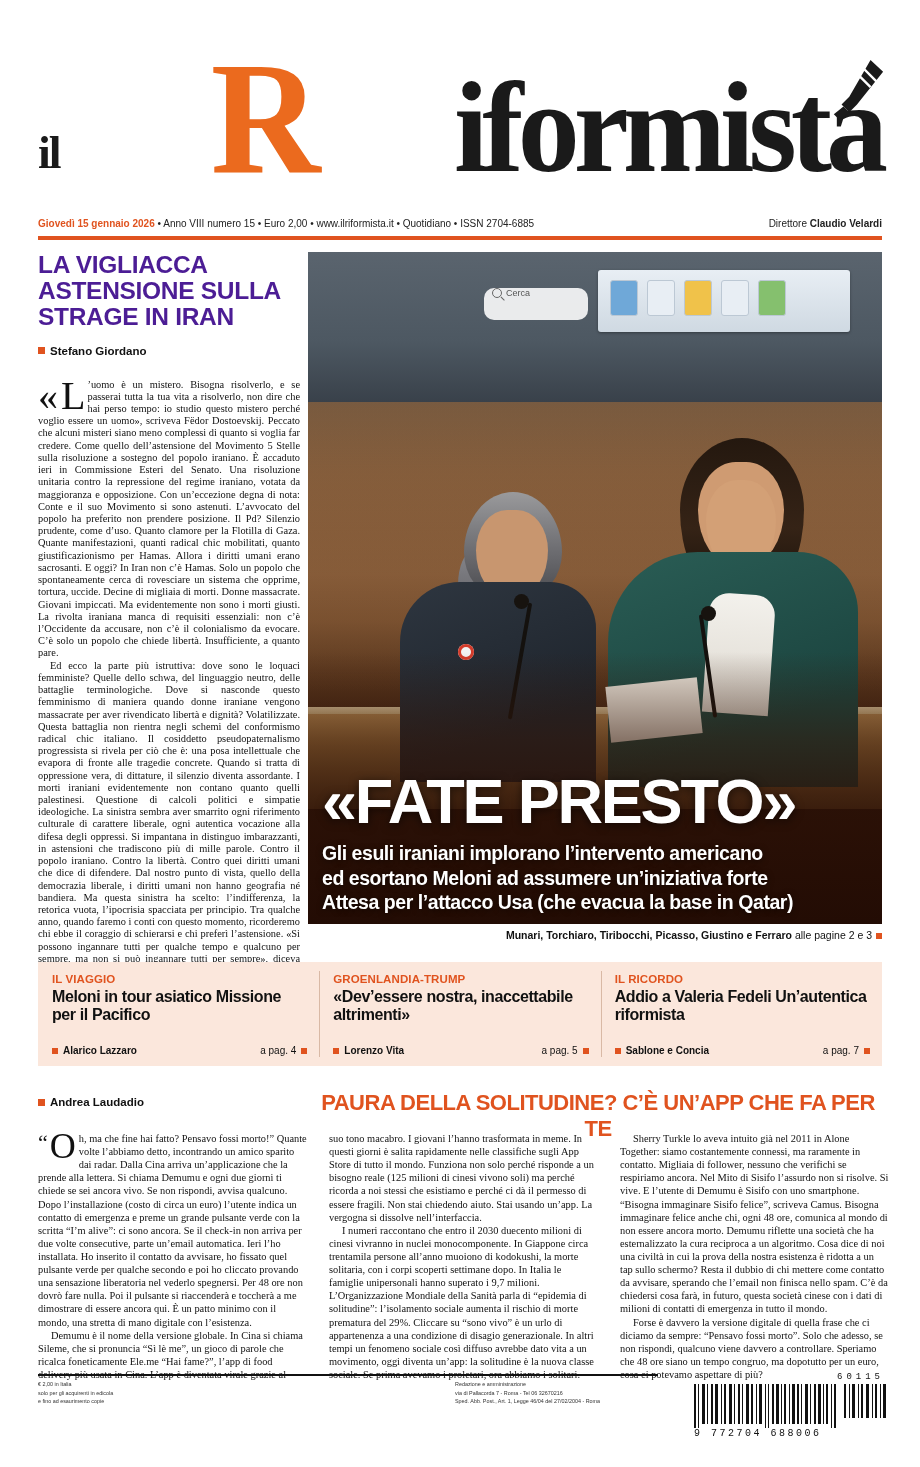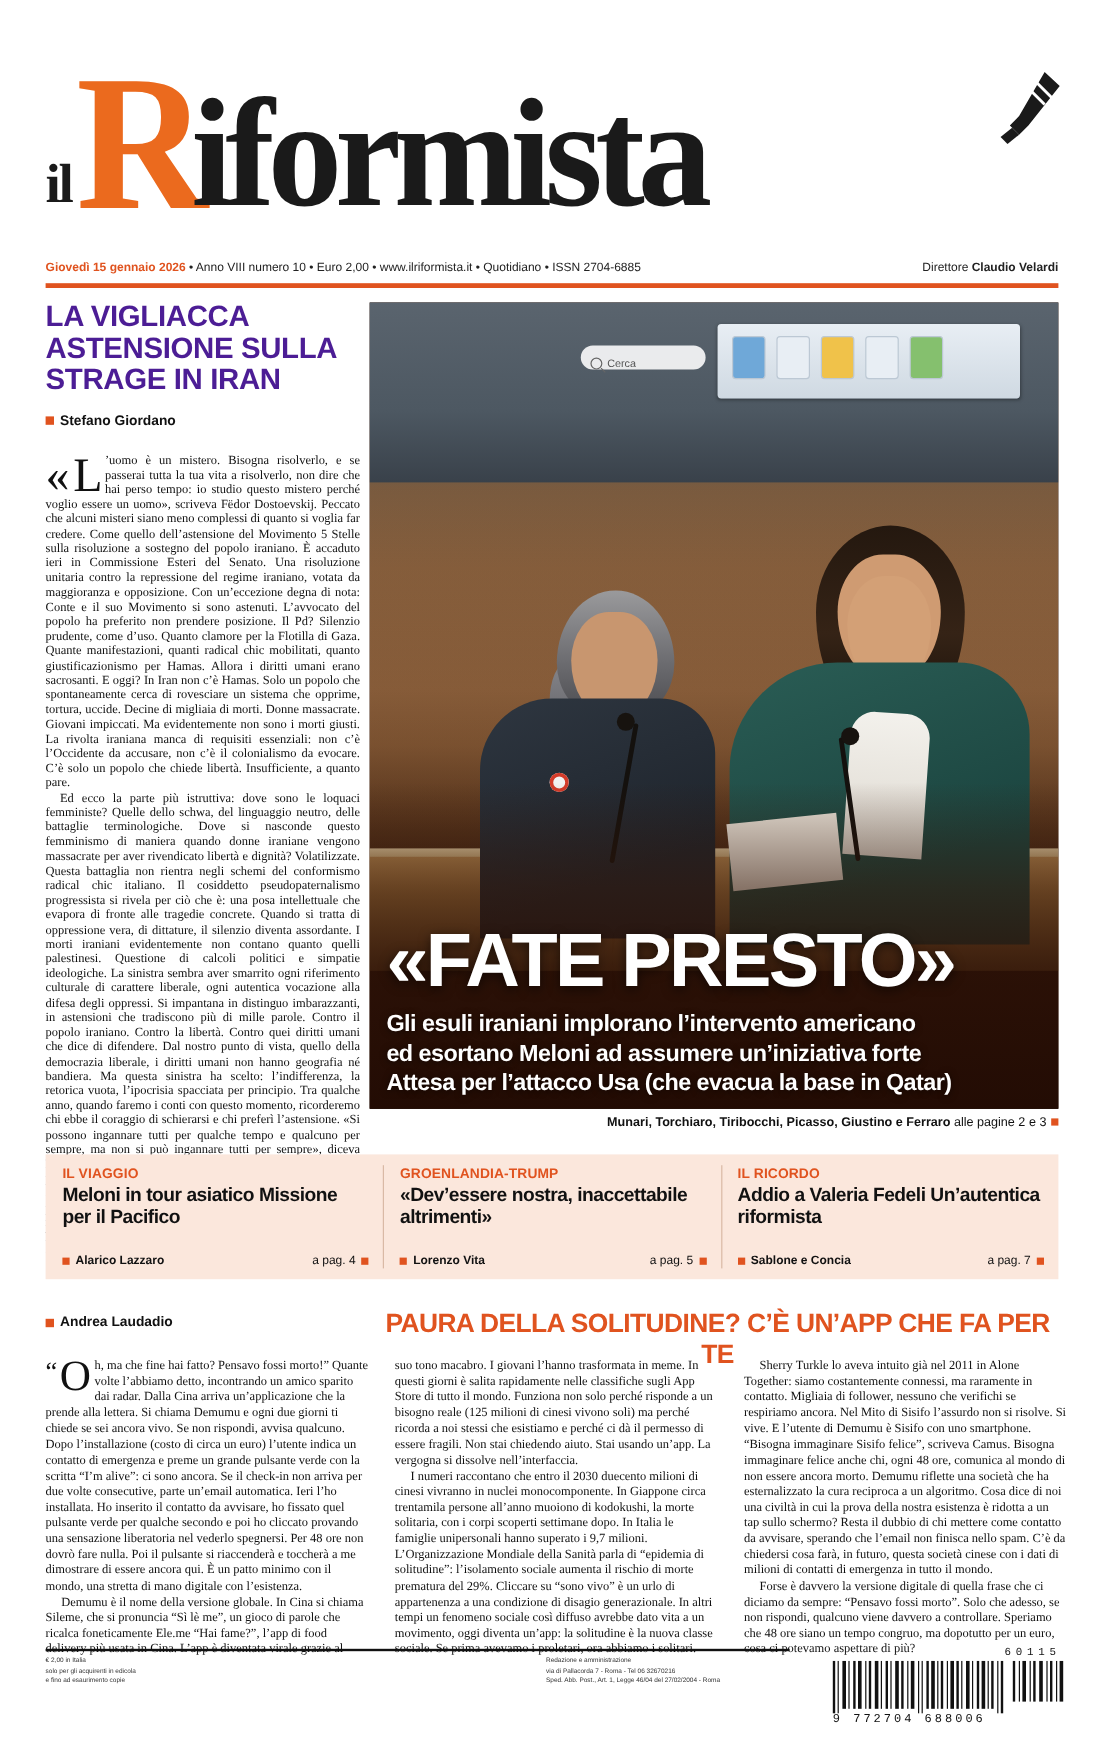--- a/index.html
+++ b/index.html
@@ -26,21 +26,21 @@
 
   
   .masthead {
     position: absolute;
     left: 38px; top: 62px;
     width: 844px; height: 120px;
   }
   .logo-wrap {
     display: flex;
     align-items: flex-end;
-    justify-content: flex-start;
+    justify-content: space-between;
     height: 120px;
     position: relative;
   }
   .logo-il {
     font-family: "Liberation Serif", serif;
     font-weight: bold;
     font-size: 46px;
     color: #1a1a1a;
     line-height: 1;
     letter-spacing: -2px;
@@ -190,26 +190,26 @@
     display:block; width: 26px; height: 34px; border-radius: 3px;
     background:#eef3f8; border:1px solid #bcc8d4;
   }
   .wall-screen .dots i:nth-child(1){ background:#6fa8d8; }
   .wall-screen .dots i:nth-child(2){ background:#e8eef4; }
   .wall-screen .dots i:nth-child(3){ background:#f0c24a; }
   .wall-screen .dots i:nth-child(4){ background:#e8eef4; }
   .wall-screen .dots i:nth-child(5){ background:#85c06e; }
   .wall-search {
     position: absolute; left: 176px; top: 36px;
-    width: 96px; height: 20px;
+    width: 96px; height: 32px;
     background: rgba(255,255,255,.88);
     border-radius: 10px;
     font-family: "Liberation Sans", sans-serif;
     font-size: 9px; color: #555;
-    display:flex; align-items:flex-end; gap:4px; padding-left:8px;
+    display:flex; align-items:flex-start; gap:4px; padding-left:8px;
   }
   .wall-search .mag {
     width: 8px; height: 8px; border: 1.4px solid #666; border-radius: 50%;
     position: relative; flex:0 0 auto;
   }
   .wall-search .mag::after{
     content:""; position:absolute; right:-4px; bottom:-2px;
     width:5px; height:1.4px; background:#666; transform: rotate(45deg);
   }
   .wood-desk {
@@ -495,21 +495,21 @@
         <path d="M44 2 L57 14 L30 48 L22 56 L14 48 L22 40 Z" fill="#1a1a1a"></path>
         <path d="M6 58 L16 50 L22 56 L12 64 Z" fill="#1a1a1a"></path>
         <path d="M36 10 L50 24" stroke="#ffffff" stroke-width="2.5" fill="none"></path>
         <path d="M30 16 L44 30" stroke="#ffffff" stroke-width="2.5" fill="none"></path>
       </svg>
     </div>
   </div>
 
   <div class="dateline">
     <div class="dateline-left">
-      <span class="dl-date">Giovedì 15 gennaio 2026</span><span> • Anno VIII numero 10 • Euro 2,00 • www.ilriformista.it • Quotidiano • ISSN 2704-6885</span>
+      <span class="dl-date">Giovedì 15 gennaio 2026</span><span> • Anno VIII numero 15 • Euro 2,00 • www.ilriformista.it • Quotidiano • ISSN 2704-6885</span>
     </div>
     <div class="dateline-right">
       <span>Direttore </span><b>Claudio Velardi</b>
     </div>
   </div>
   <div class="rule-orange"></div>
 
   <div class="left-col">
     <h1 class="left-head">LA VIGLIACCA ASTENSIONE SULLA STRAGE IN IRAN</h1>
     <div class="byline">

